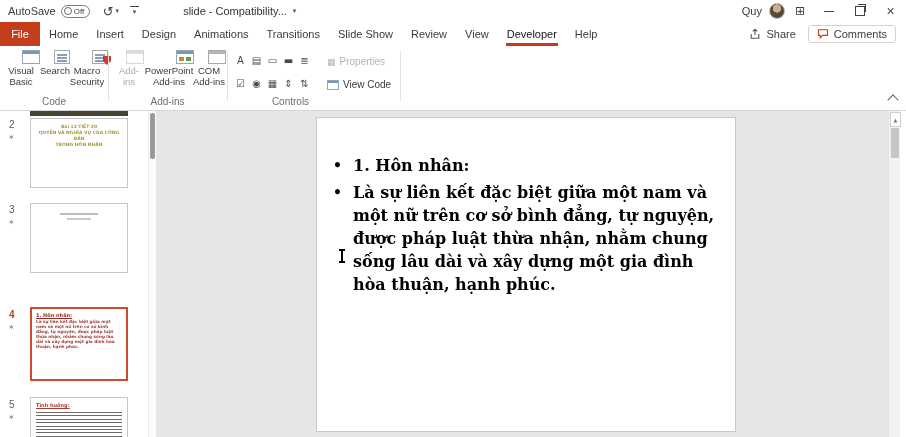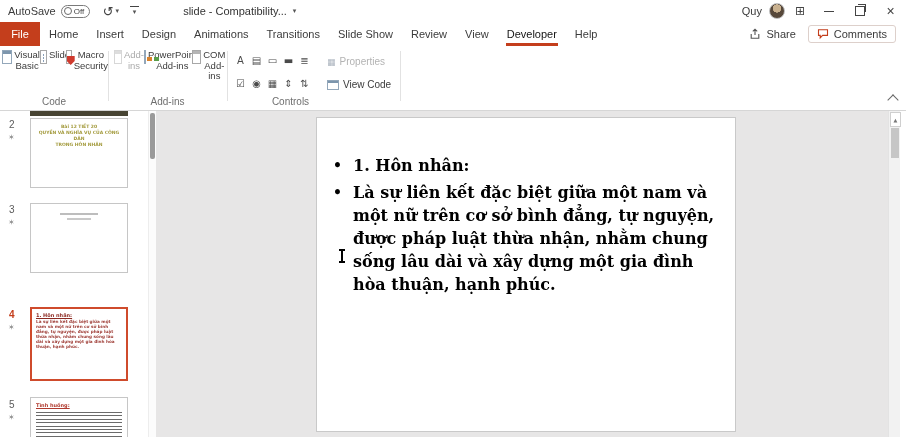--- a/index.html
+++ b/index.html
@@ -42,21 +42,21 @@
   .tab.active{color:#141414;}
   .tab.active::after{content:"";position:absolute;left:8px;right:8px;bottom:0;height:3px;background:#C43E1C;}
   .tabrow-right{margin-left:auto;display:flex;align-items:center;gap:12px;padding-right:10px;}
   .share-btn{display:flex;align-items:center;gap:5px;}
   .comments-btn{display:flex;align-items:center;gap:5px;border:1px solid #ddd0cb;border-radius:3px;padding:2px 8px;}
 
   
   .ribbon{position:absolute;top:46px;left:0;right:0;height:64px;background:#fff;border-bottom:1px solid #d6d6d6;box-sizing:content-box;}
   .rsep{position:absolute;top:5px;height:50px;width:1px;background:#e2e2e2;}
   .glabel{position:absolute;bottom:3px;font-size:10px;color:#6e6e6e;text-align:center;}
-  .rbtn{position:absolute;top:4px;display:flex;flex-direction:row;align-items:flex-start;gap:2px;
+  .rbtn{position:absolute;top:4px;display:flex;flex-direction:column;align-items:flex-end;gap:2px;
         text-align:center;font-size:9.5px;line-height:10.5px;color:#3b3b3b;}
   .rbtn.disabled{color:#ababab;}
   .win{width:18px;height:14px;border:1px solid #93a7ba;background:#fff;position:relative;box-sizing:border-box;}
   .win::before{content:"";position:absolute;top:0;left:0;right:0;height:3px;background:#7d96ad;}
   .win.gray{border-color:#a8a8a8;}
   .win.gray::before{background:#b5b5b5;}
   .win.dim{opacity:.45;}
   .win.colored::after{content:"";position:absolute;left:2px;top:6px;width:5px;height:4px;background:#d9822b;box-shadow:7px 0 0 #5a9e4a;}
   .form{width:16px;height:14px;border:1px solid #a8a8a8;background:#fff;position:relative;box-sizing:border-box;}
   .form::before{content:"";position:absolute;left:2px;right:2px;top:3px;height:1.5px;background:#8aa0b8;
@@ -184,21 +184,21 @@
   </div>
 
   <div class="ribbon">
 
     <div class="rbtn" style="left:2px;width:38px;">
       <span class="win"></span>
       <span>Visual Basic</span>
     </div>
     <div class="rbtn" style="left:40px;width:30px;">
       <span class="form"></span>
-      <span>Slide</span>
+      <span>Search</span>
     </div>
     <div class="rbtn" style="left:66px;width:42px;">
       <span class="form" style="position:relative;">
           <span class="shield"></span>
         </span>
       <span>Macro Security</span>
     </div>
     <div class="glabel" style="left:0;width:108px;">Code</div>
     <div class="rsep" style="left:108px;"></div>
 

